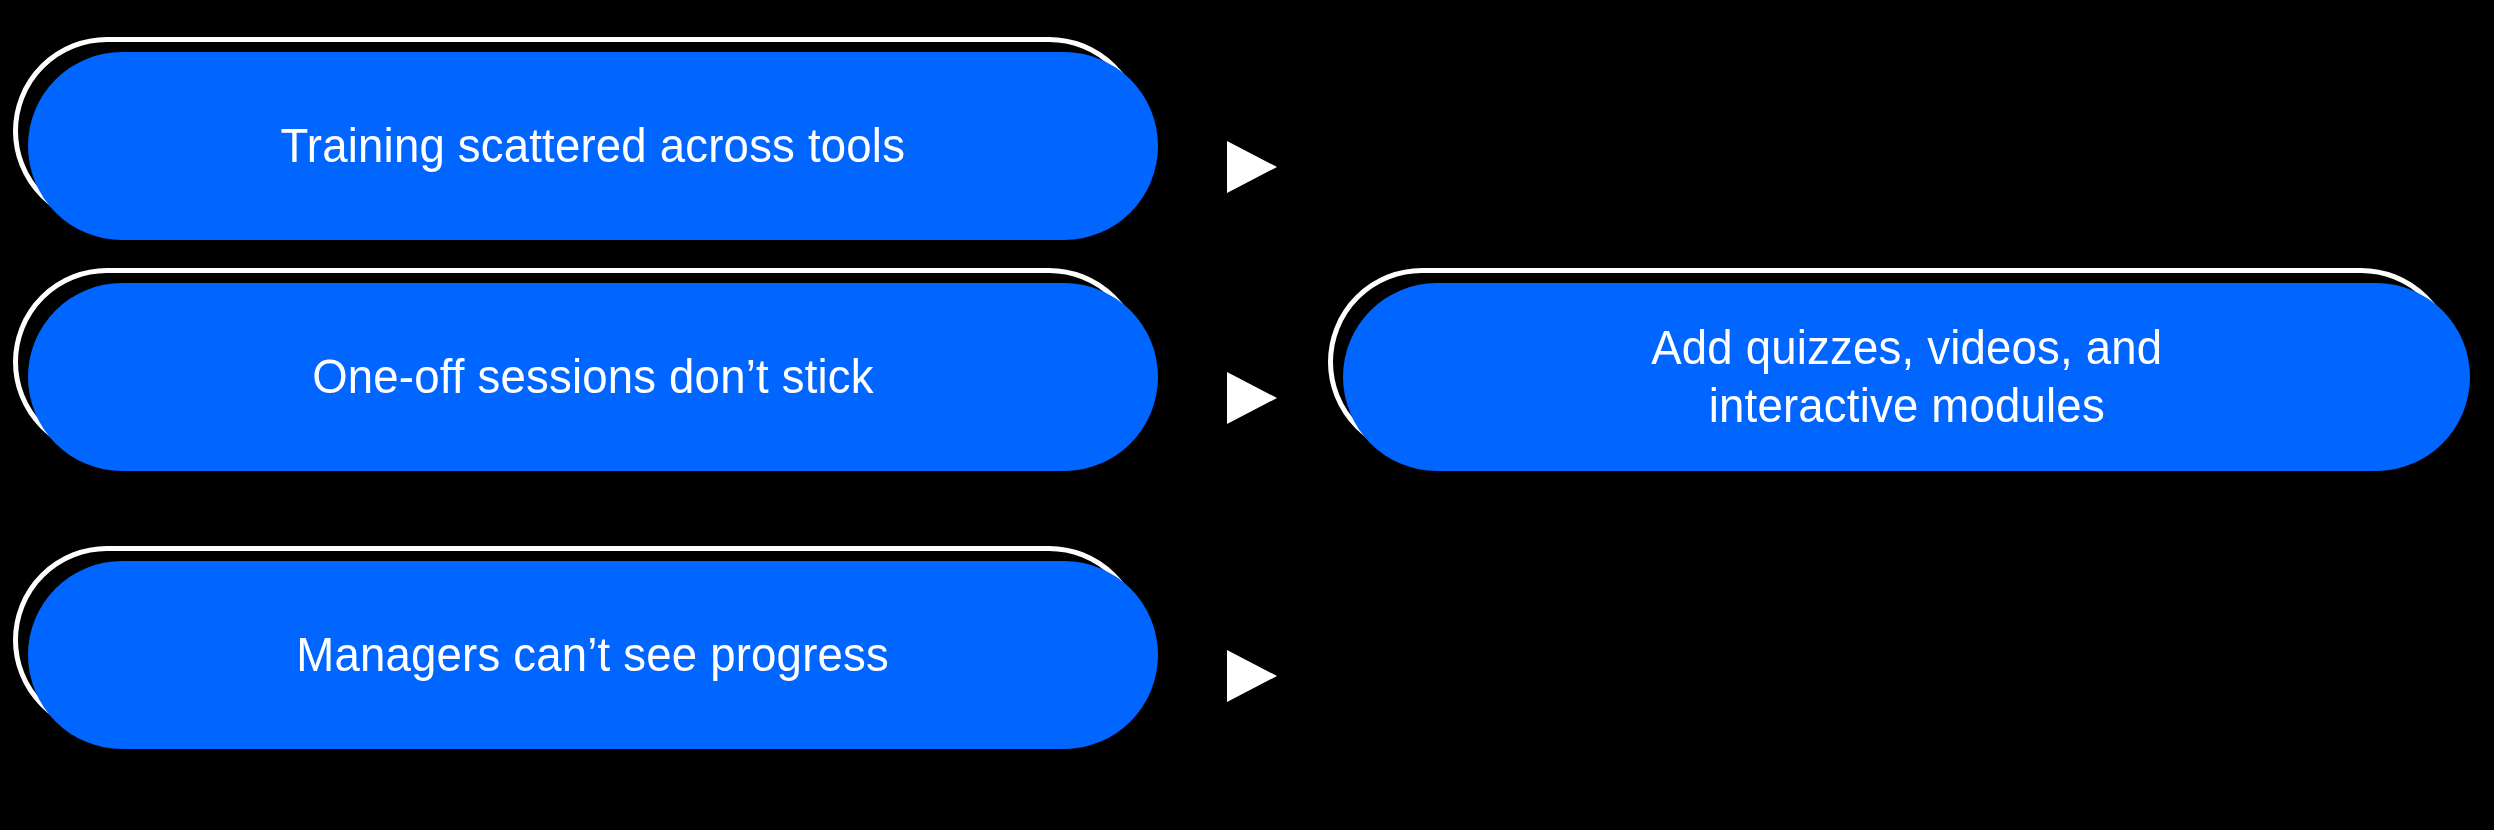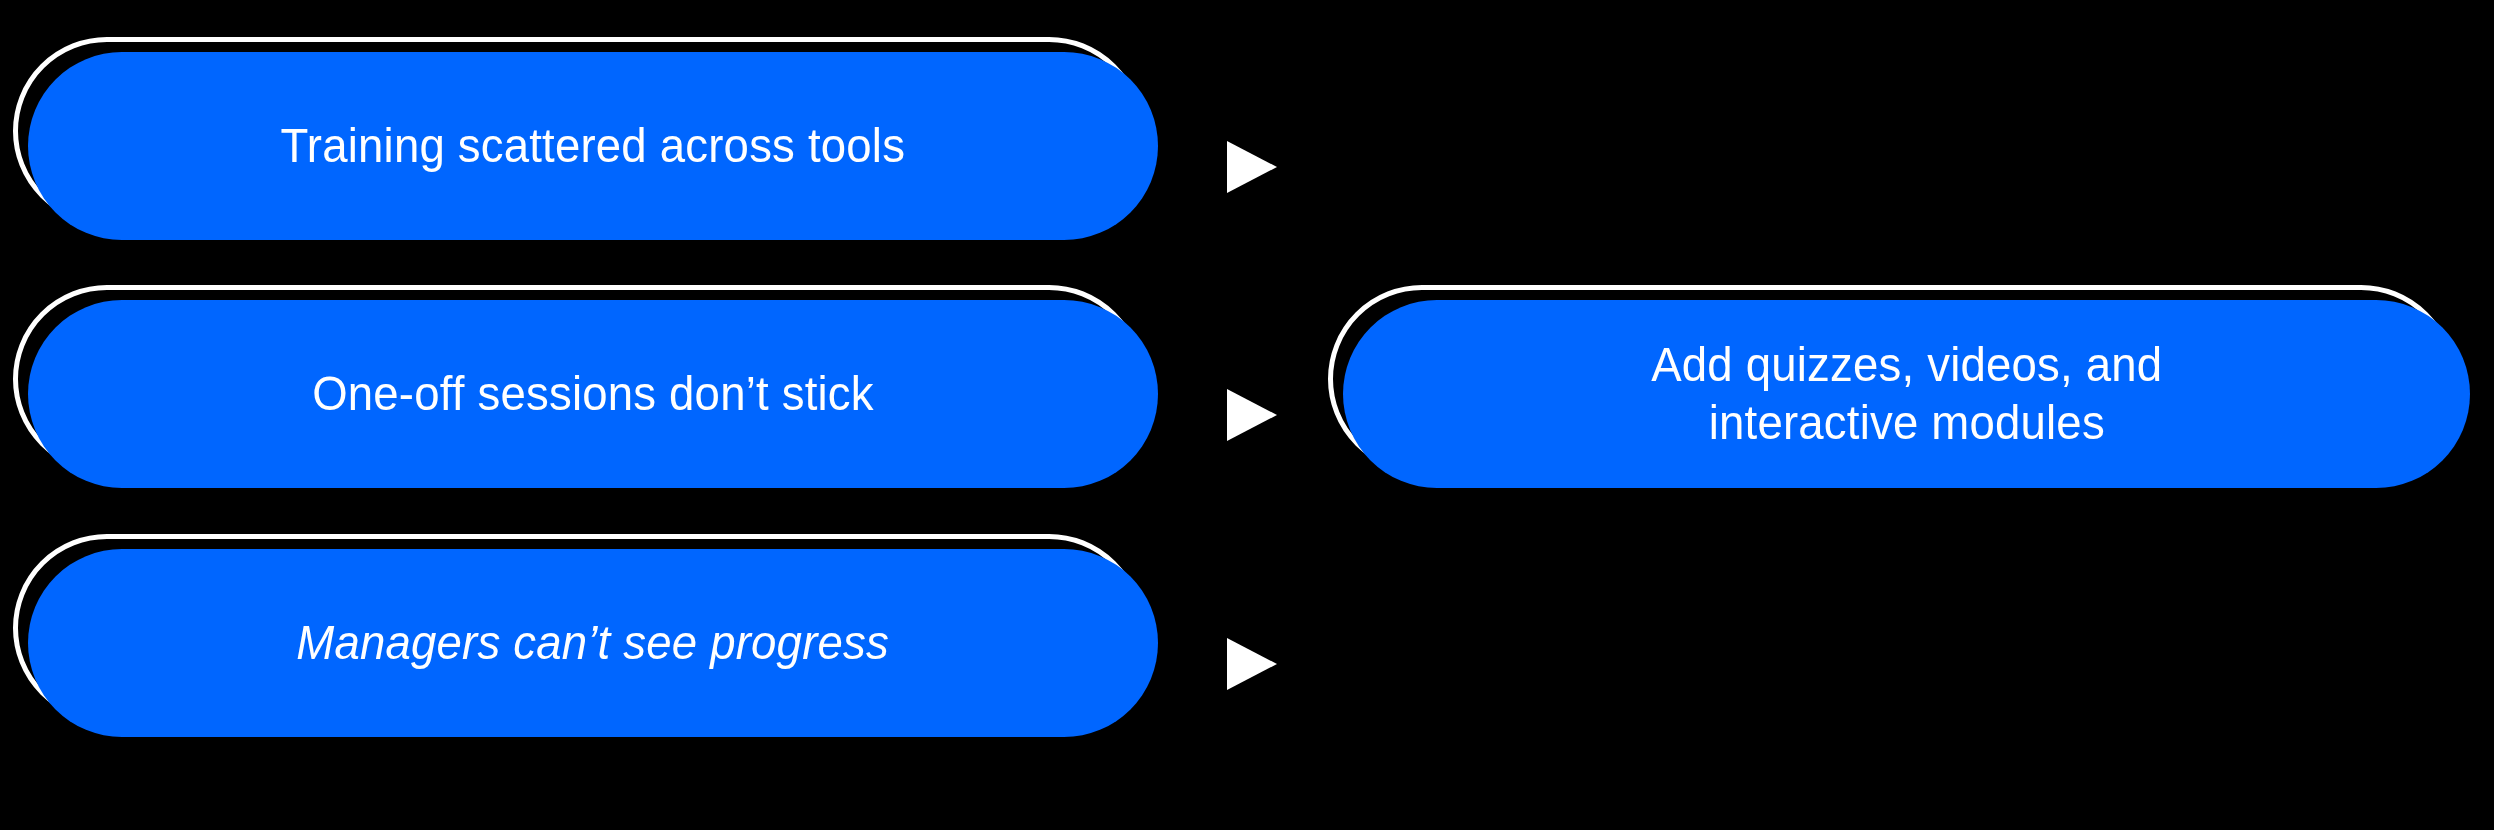--- a/index.html
+++ b/index.html
@@ -23,22 +23,22 @@
   }
 
   
   .flow-row {
     position: absolute;
     left: 0;
     width: 2494px;
     height: 210px;
   }
   .flow-row.r0 { top: 37px; }
-  .flow-row.r1 { top: 285px; }
-  .flow-row.r2 { top: 534px; font-style: italic; }
+  .flow-row.r1 { top: 268px; }
+  .flow-row.r2 { top: 546px; }
 
   
   .pill-wrap {
     position: absolute;
     top: 0;
     height: 203px;
   }
   .pill-wrap.left  { left: 13px;   width: 1160px; }
   .pill-wrap.right { left: 1328px; width: 1157px; }
 

